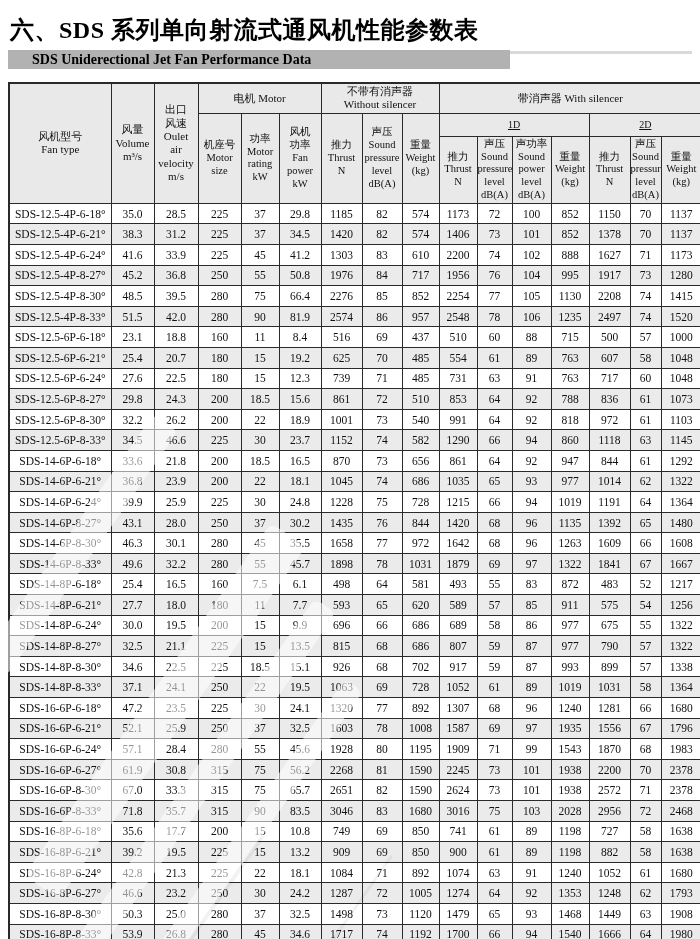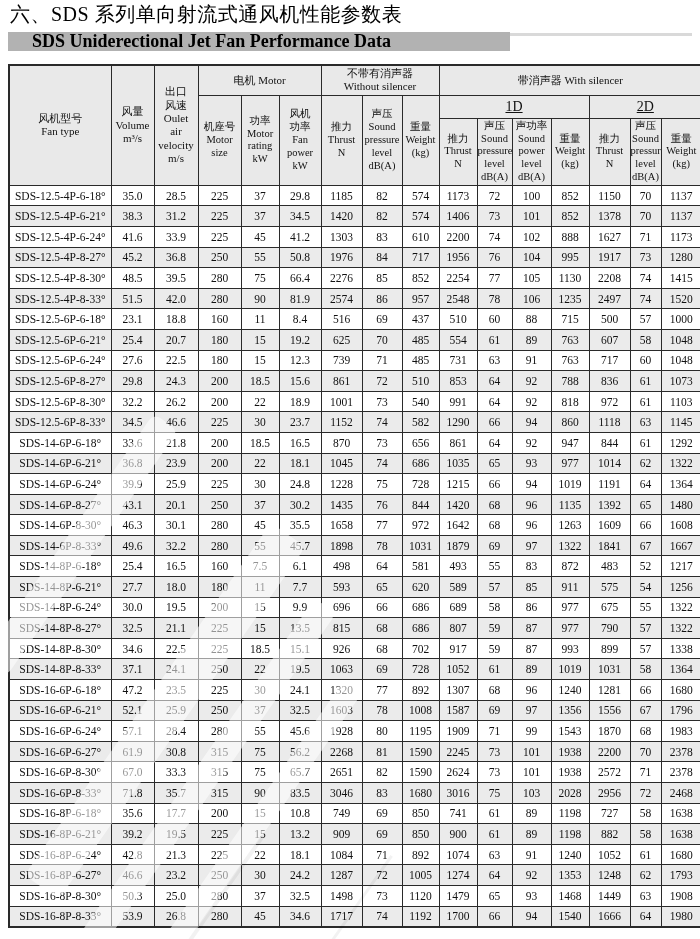--- a/index.html
+++ b/index.html
@@ -5,32 +5,32 @@
   html,body { margin:0; padding:0; }
   body {
     width:700px; height:939px;
     background:#ffffff;
     font-family:"Liberation Serif","DejaVu Serif",serif;
     color:#111;
     position:relative;
     overflow:hidden;
   }
   .page-title {
-    font-size:20px;
-    font-weight:normal;
-    margin:1px 0 0 10px;
+    font-size:24px;
+    font-weight:bold;
+    margin:14px 0 0 10px;
     letter-spacing:0.5px;
     color:#000;
   }
   .banner-row { position:relative; margin-top:4px; height:19px; }
   .banner {
     position:absolute; left:8px; top:0;
     width:502px; height:19px;
     background:#b2b2b2;
-    font-size:18px; font-weight:bold;
+    font-size:14px; font-weight:bold;
     line-height:19px;
     padding-left:24px;
     box-sizing:border-box;
     color:#000;
   }
   .banner-line {
     position:absolute; left:510px; right:8px; top:1px;
     height:3px; background:#d9d9d9;
   }
   table.perf {
@@ -49,21 +49,21 @@
   }
   .perf th {
     background:#e9e9e9;
     font-weight:normal;
     font-size:10.5px;
     line-height:1.22;
     white-space:pre-line;
     padding:1px 0;
   }
   .perf tr.h1 th { height:24px; font-size:11px; }
-  .perf tr.h2 th.group-sub { height:20px; font-size:14px;text-decoration:underline; }
+  .perf tr.h2 th.group-sub { height:20px; font-size:10px;text-decoration:underline; }
   .perf td {
     font-size:11.5px;
     height:19.6px;
     background:#ffffff;
   }
   .perf tbody tr.alt td { background:#ebebeb; }
   
   .watermark { position:absolute; left:0; top:0; width:700px; height:939px; pointer-events:none; z-index:5; }
   .wm-bar { position:absolute; background:rgba(255,255,255,0.55); transform:rotate(-55deg); border-radius:8px; }
   .wm-b0 { left:-70px; top:530px; width:300px; height:30px; }
@@ -445,21 +445,21 @@
         <td>66</td>
         <td>94</td>
         <td>1019</td>
         <td>1191</td>
         <td>64</td>
         <td>1364</td>
       </tr>
       <tr class="alt">
         <td>SDS-14-6P-8-27°</td>
         <td>43.1</td>
-        <td>20.1</td>
+        <td>28.0</td>
         <td>250</td>
         <td>37</td>
         <td>30.2</td>
         <td>1435</td>
         <td>76</td>
         <td>844</td>
         <td>1420</td>
         <td>68</td>
         <td>96</td>
         <td>1135</td>
@@ -635,21 +635,21 @@
         <td>25.9</td>
         <td>250</td>
         <td>37</td>
         <td>32.5</td>
         <td>1603</td>
         <td>78</td>
         <td>1008</td>
         <td>1587</td>
         <td>69</td>
         <td>97</td>
-        <td>1356</td>
+        <td>1935</td>
         <td>1556</td>
         <td>67</td>
         <td>1796</td>
       </tr>
       <tr>
         <td>SDS-16-6P-6-24°</td>
         <td>57.1</td>
         <td>28.4</td>
         <td>280</td>
         <td>55</td>

